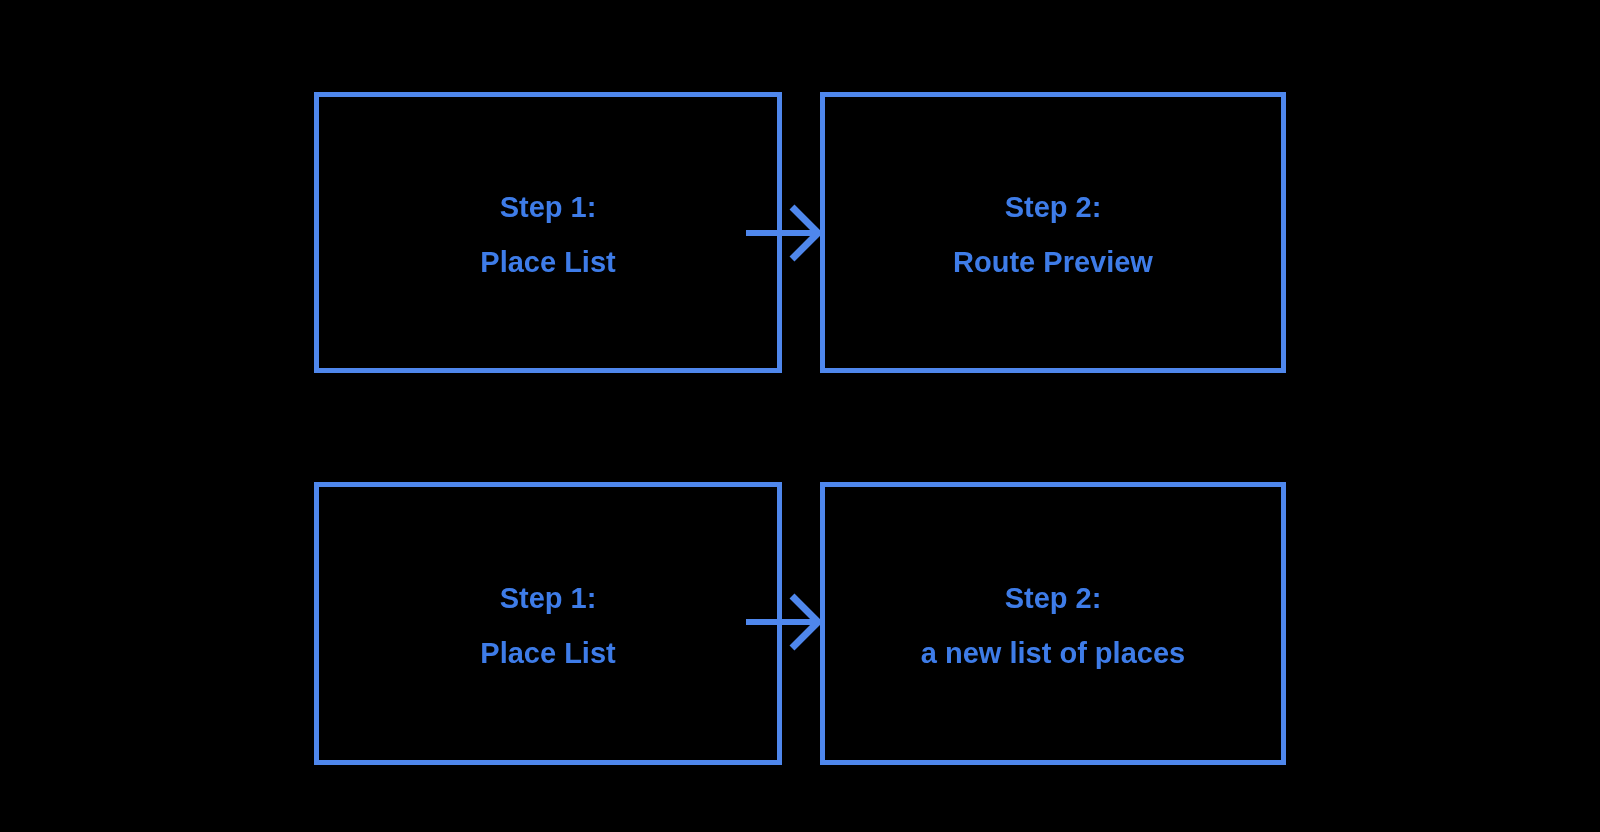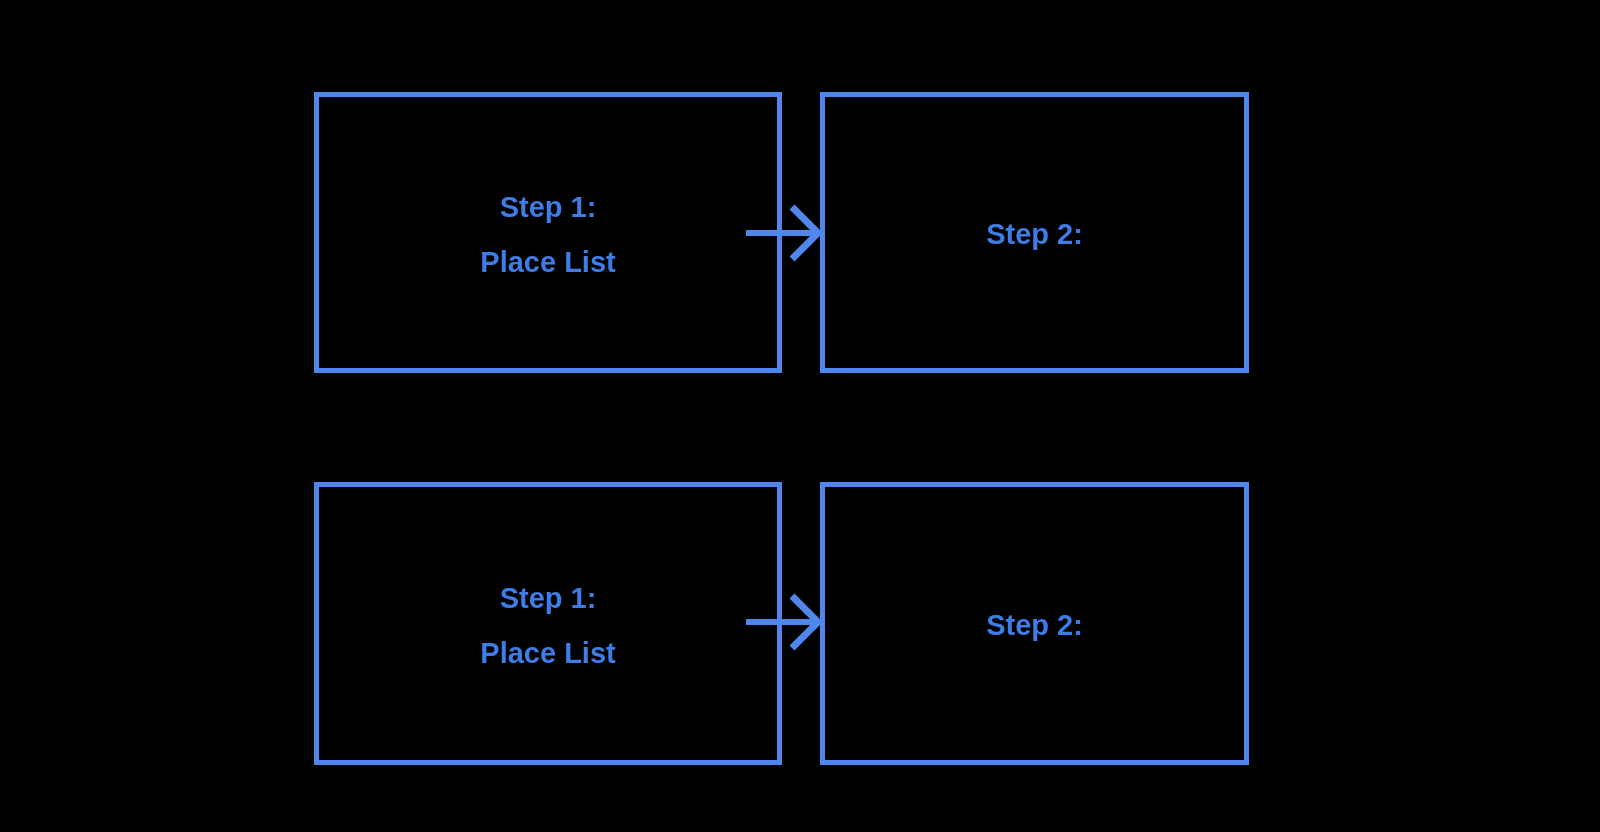--- a/index.html
+++ b/index.html
@@ -36,21 +36,21 @@
   .box-line {
     color: var(--text);
     font-size: 29px;
     font-weight: bold;
     line-height: 35px;
     white-space: nowrap;
   }
   .box-row1 { top: 92px;  height: 281px; }
   .box-row2 { top: 482px; height: 283px; }
   .box-col1 { left: 314px; width: 468px; }
-  .box-col2 { left: 820px; width: 429px; }
+  .box-col2 { left: 820px; width: 466px; }
   .flow-connector {
     position: absolute;
     left: 738px;
     width: 92px;
     height: 66px;
     color: var(--accent);
   }
   .connector-row1 { top: 200px; }
   .connector-row2 { top: 589px; }
   .flow-connector svg { display: block; width: 100%; height: 100%; }
@@ -67,31 +67,33 @@
 
   <div class="flow-connector connector-row1">
     <svg viewBox="0 0 92 66" aria-hidden="true">
       <line x1="8" y1="33" x2="79" y2="33" stroke="currentColor" stroke-width="6"></line>
       <polyline points="54,7 80,33 54,59" fill="none" stroke="currentColor" stroke-width="7" stroke-linejoin="miter"></polyline>
     </svg>
   </div>
 
   <div class="flow-box box-row1 box-col2">
     <div class="box-line">Step 2:</div>
+    <div class="box-line">Route Preview</div>
   </div>
 
   <div class="flow-box box-row2 box-col1">
     <div class="box-line">Step 1:</div>
     <div class="box-line">Place List</div>
   </div>
 
   <div class="flow-connector connector-row2">
     <svg viewBox="0 0 92 66" aria-hidden="true">
       <line x1="8" y1="33" x2="79" y2="33" stroke="currentColor" stroke-width="6"></line>
       <polyline points="54,7 80,33 54,59" fill="none" stroke="currentColor" stroke-width="7" stroke-linejoin="miter"></polyline>
     </svg>
   </div>
 
   <div class="flow-box box-row2 box-col2">
     <div class="box-line">Step 2:</div>
+    <div class="box-line">a new list of places</div>
   </div>
 
 </div>
 
 </body></html>

